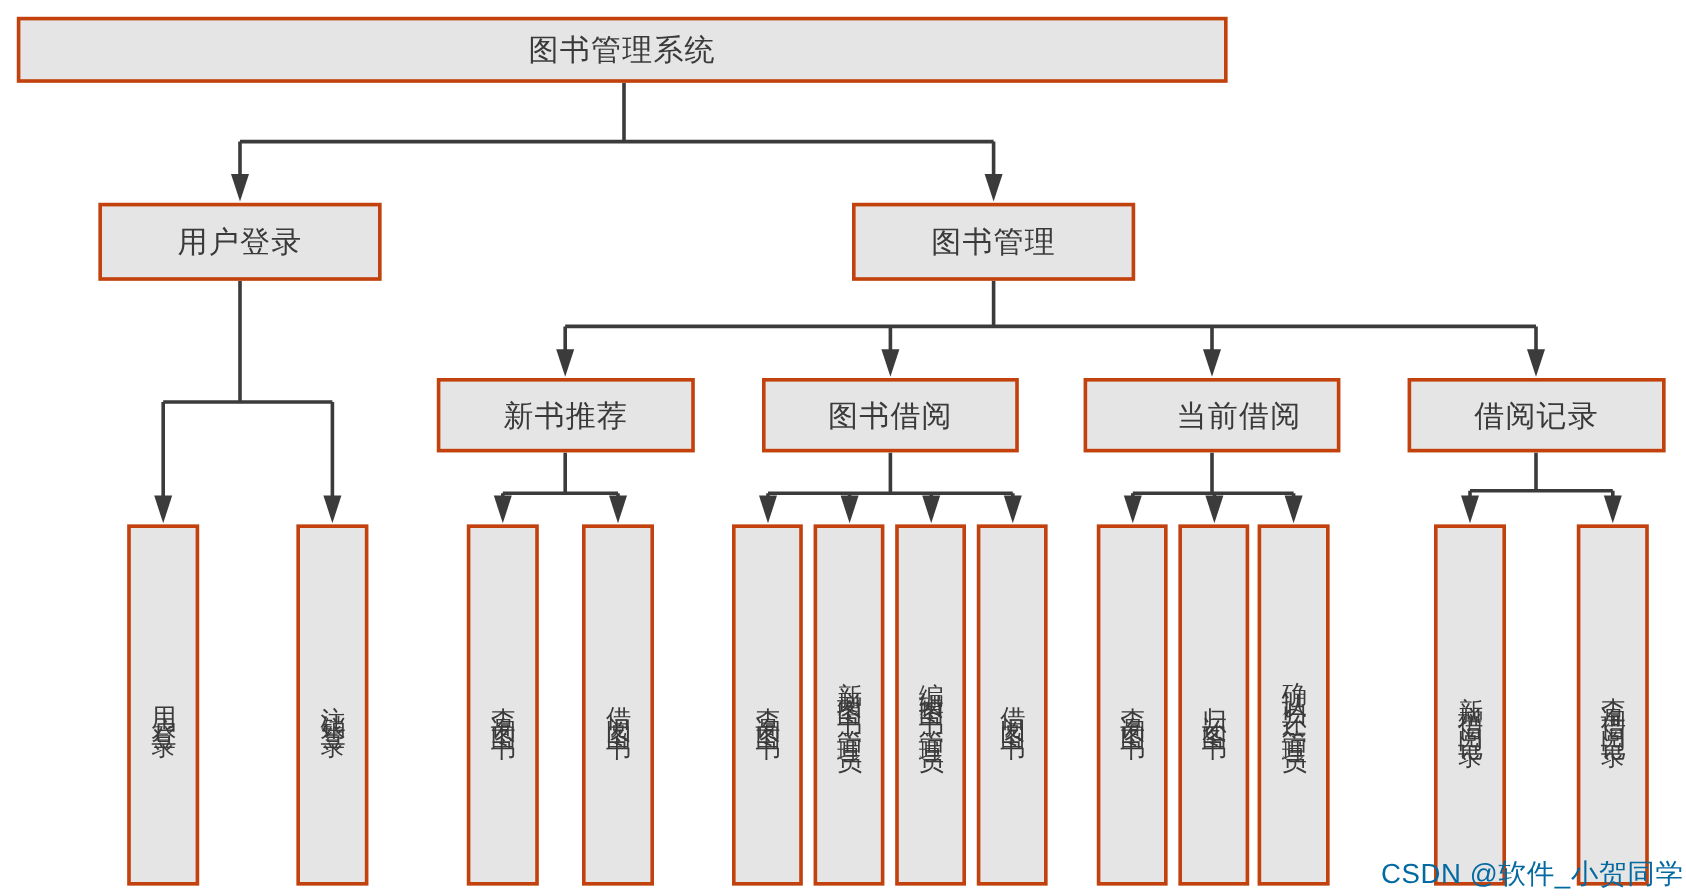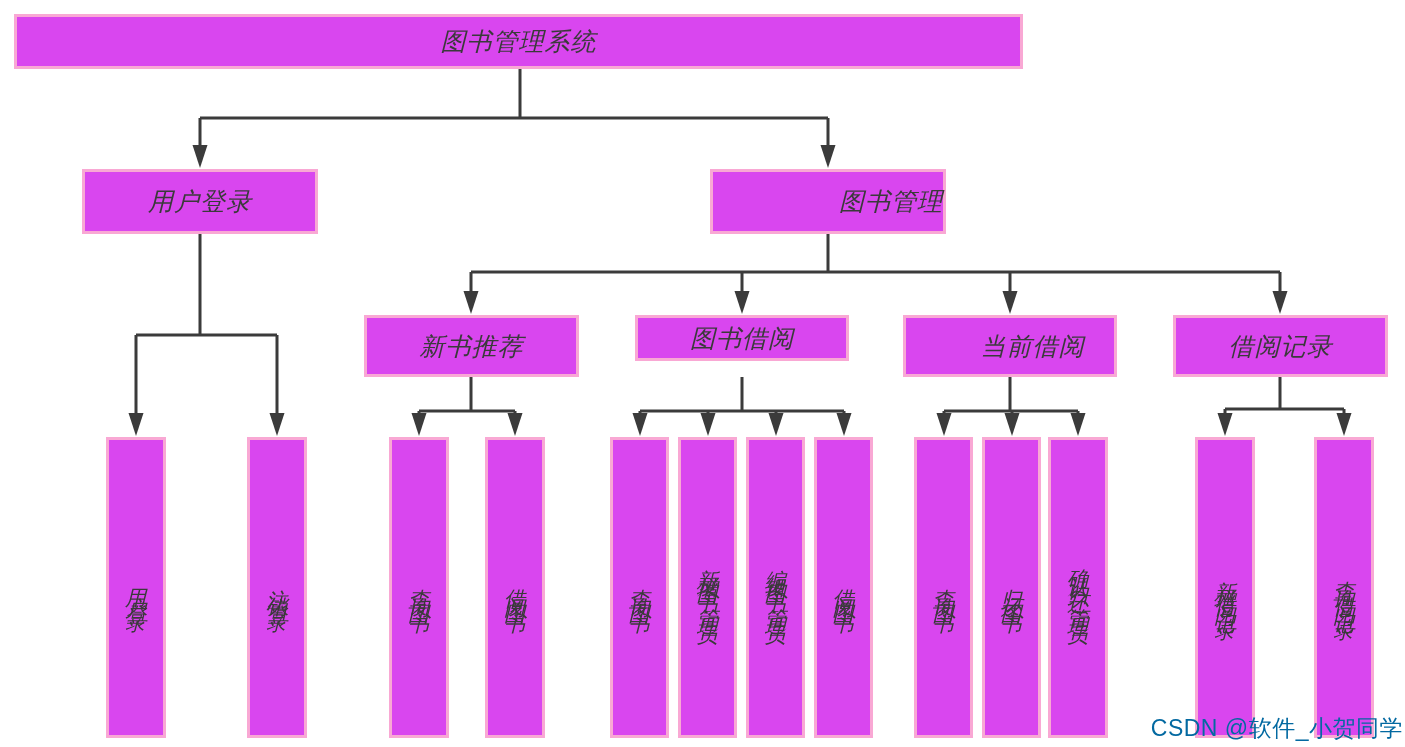--- a/index.html
+++ b/index.html
@@ -13,27 +13,26 @@
   }
   .connectors {
     position: absolute;
     left: 0; top: 0;
     width: 1405px; height: 747px;
     z-index: 1;
   }
   .box {
     position: absolute;
     box-sizing: border-box;
-    border: 3px solid #f9a8d4;
-    background: #d946ef;
+    border: 3px solid #c2410c;
+    background: #e5e5e5;
     display: flex;
     align-items: center;
     justify-content: center;
     z-index: 2;
-    font-style: italic;
   }
   .hlabel {
     font-size: 25px;
     color: #3a3a3a;
     letter-spacing: 1px;
     white-space: nowrap;
   }
   .vlabel {
     writing-mode: vertical-rl;
     text-orientation: mixed;
@@ -109,28 +108,28 @@
     </g>
   </svg>
 
   <div class="box" style="left:14px; top:14px; width:1009px; height:55px;">
     <span class="hlabel">图书管理系统</span>
   </div>
 
   <div class="box" style="left:82px; top:169px; width:236px; height:65px;">
     <span class="hlabel">用户登录</span>
   </div>
-  <div class="box" style="left:710px; top:169px; width:236px; height:65px;justify-content:flex-end;">
+  <div class="box" style="left:710px; top:169px; width:236px; height:65px;">
     <span class="hlabel">图书管理</span>
   </div>
 
   <div class="box" style="left:364px; top:315px; width:215px; height:62px;">
     <span class="hlabel">新书推荐</span>
   </div>
-  <div class="box" style="left:635px; top:315px; width:214px; height:46px;">
+  <div class="box" style="left:635px; top:315px; width:214px; height:62px;">
     <span class="hlabel">图书借阅</span>
   </div>
   <div class="box" style="left:903px; top:315px; width:214px; height:62px;padding-left:45px;">
     <span class="hlabel">当前借阅</span>
   </div>
   <div class="box" style="left:1173px; top:315px; width:215px; height:62px;">
     <span class="hlabel">借阅记录</span>
   </div>
 
   <div class="box" style="left:106px; top:437px; width:60px; height:301px;">

